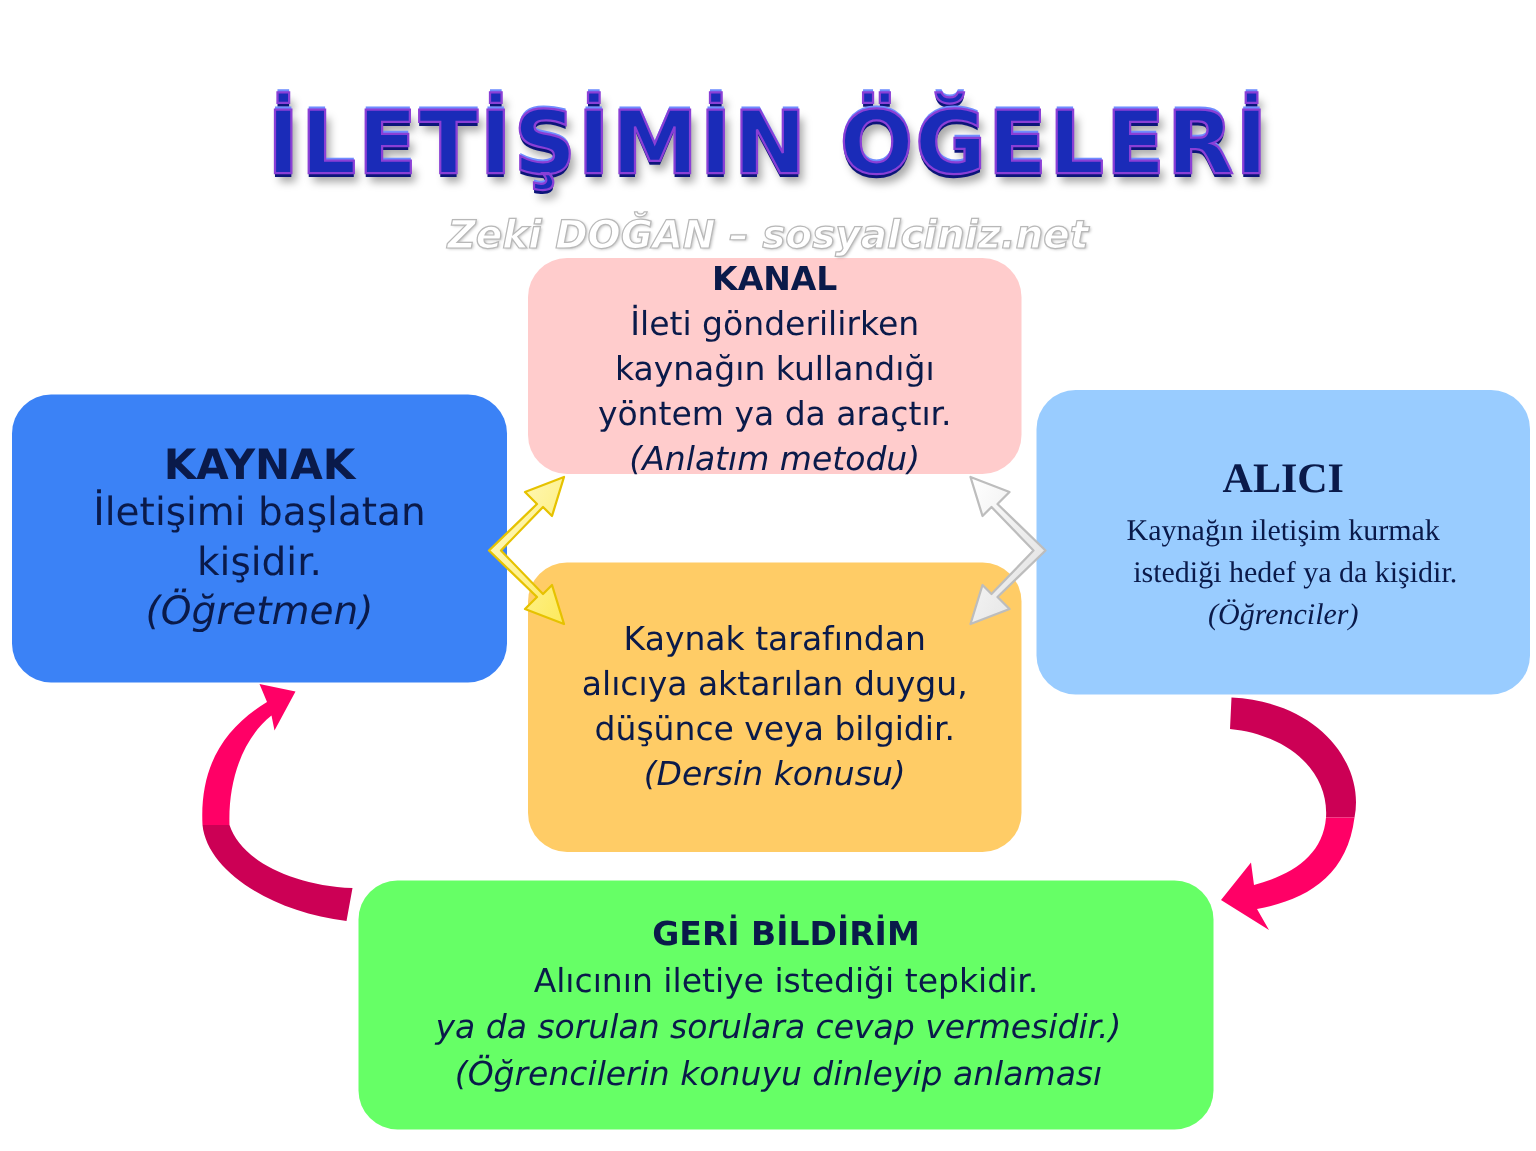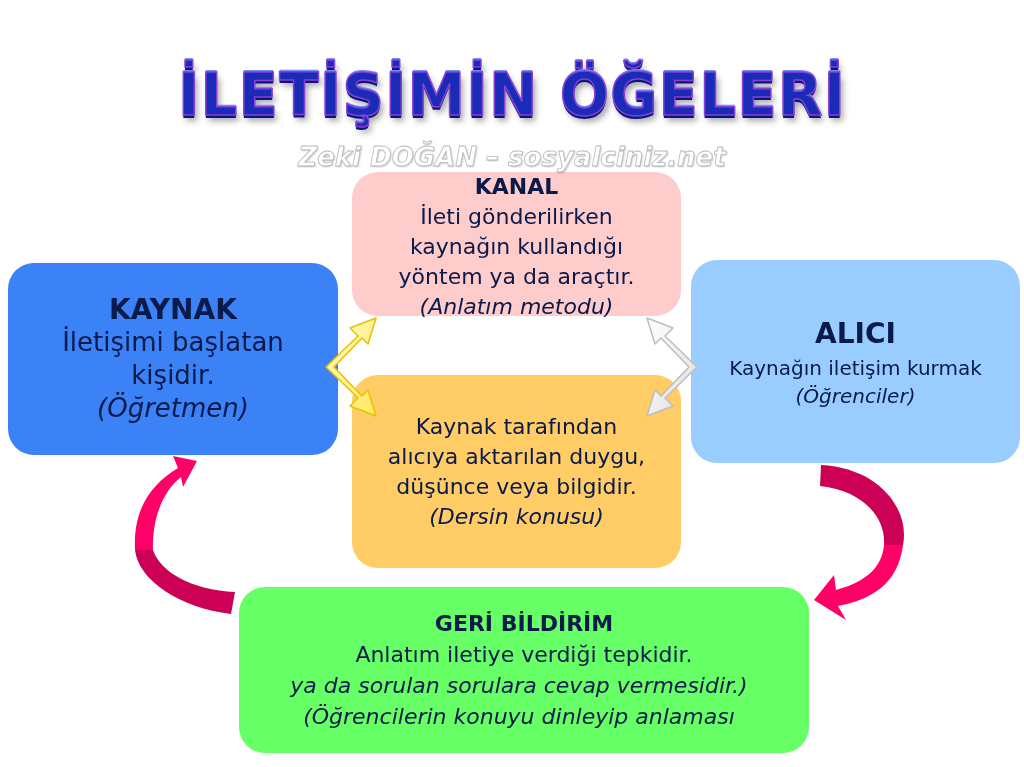--- a/index.html
+++ b/index.html
@@ -82,20 +82,21 @@
       left: 352px; top: 375px; width: 329px; height: 193px;
       background: #ffcc66;
       font-size: 22px;
       line-height: 30px;
     }
     #alici {
       left: 691px; top: 260px; width: 329px; height: 203px;
       background: #99ccff;
       font-size: 20px;
       line-height: 28px;
+      font-family: Liberation Serif, serif;
     }
     #alici .head { font-size: 28px; line-height: 40px; }
     #alici .l2 { padding-left: 16px; }
     #geri {
       left: 239px; top: 587px; width: 570px; height: 166px;
       background: #66ff66;
       font-size: 22px;
       line-height: 31px;
     }
     #geri .it { padding-right: 10px; }
@@ -131,26 +132,27 @@
 <div class="box" id="ileti">
   <div>Kaynak tarafından</div>
   <div>alıcıya aktarılan duygu,</div>
   <div>düşünce veya bilgidir.</div>
   <div class="it">(Dersin konusu)</div>
 </div>
 
 <div class="box" id="alici">
   <div class="head">ALICI</div>
   <div>Kaynağın iletişim kurmak</div>
+  <div class="l2">istediği hedef ya da kişidir.</div>
   <div class="it">(Öğrenciler)</div>
 </div>
 
 <div class="box" id="geri">
   <div class="head">GERİ BİLDİRİM</div>
-  <div>Anlatım iletiye verdiği tepkidir.</div>
+  <div>Alıcının iletiye istediği tepkidir.</div>
   <div class="it">ya da sorulan sorulara cevap vermesidir.)</div>
   <div class="it">(Öğrencilerin konuyu dinleyip anlaması</div>
 </div>
 
 <svg class="arrows" viewBox="0 0 1024 767" xmlns="http://www.w3.org/2000/svg">
   <defs>
     <linearGradient id="gYellow" x1="0" y1="0" x2="1" y2="1">
       <stop offset="0" stop-color="#fffbd0"></stop>
       <stop offset="1" stop-color="#fde95a"></stop>
     </linearGradient>

